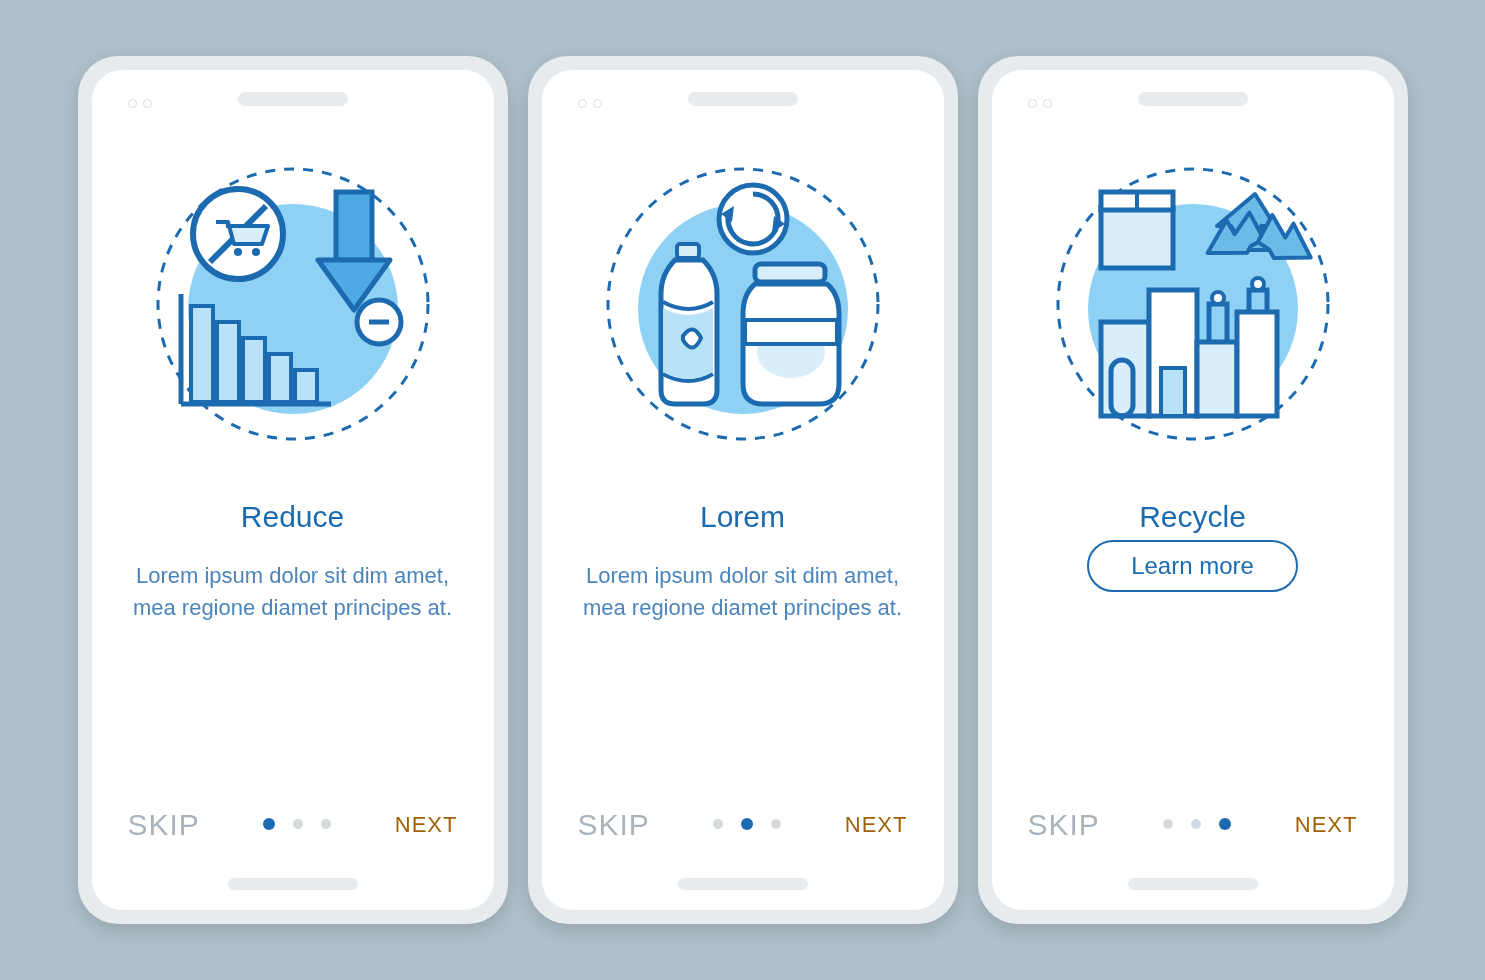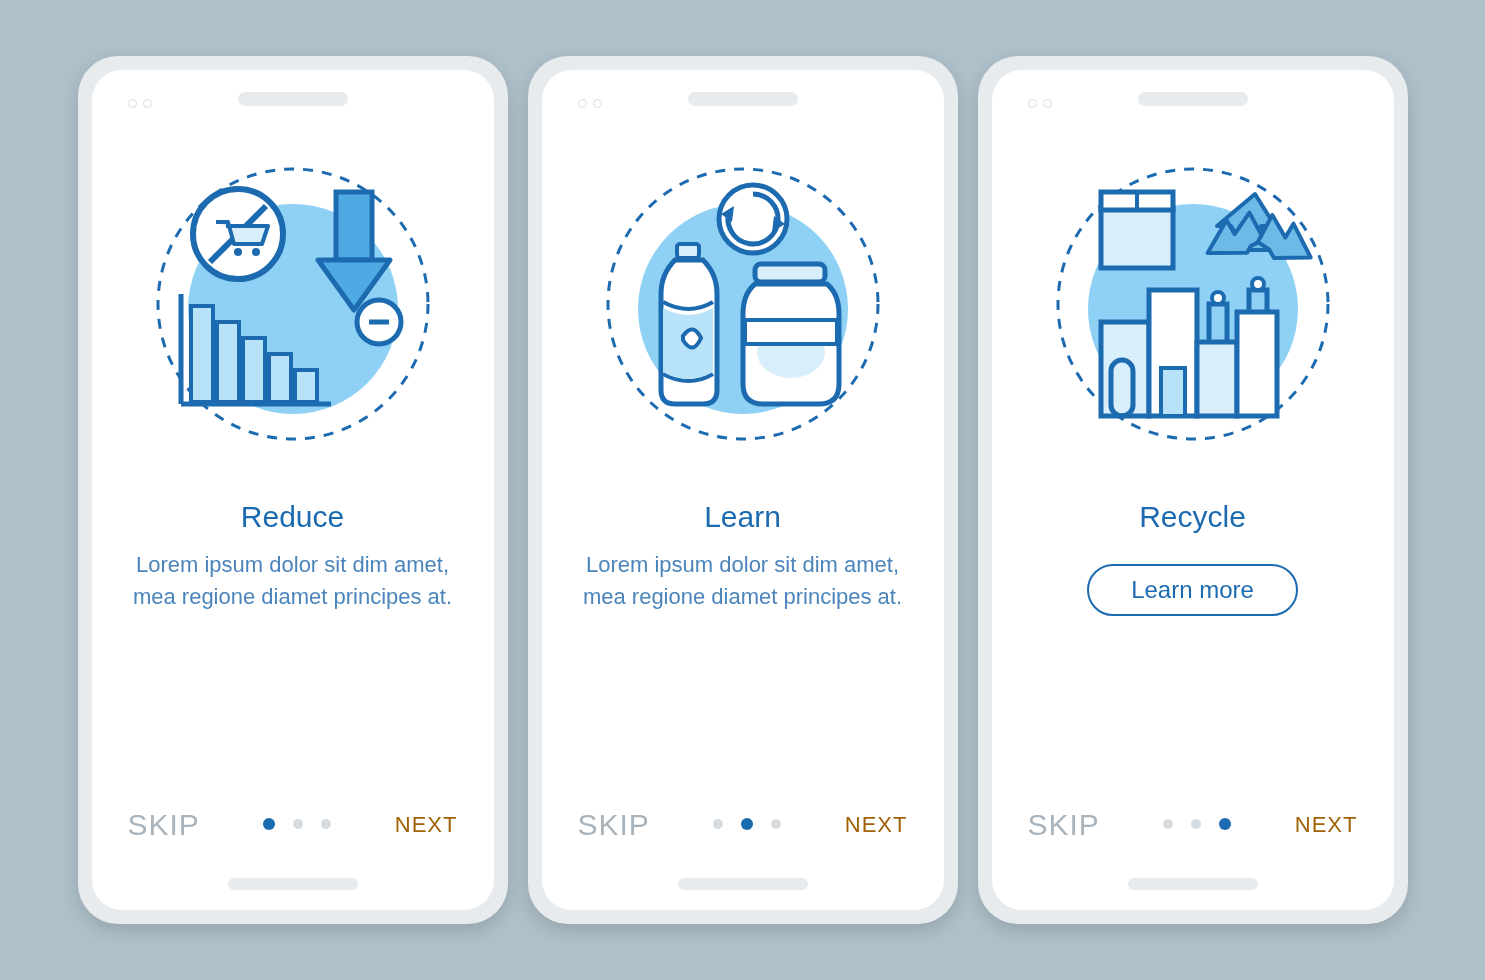--- a/index.html
+++ b/index.html
@@ -56,25 +56,25 @@
     color: #1C6AB0;
     font-weight: 400;
     margin-top: 46px;
     text-align:center;
   }
   .desc {
     font-size: 22px;
     color: #4B85BB;
     text-align: center;
     line-height: 1.45;
-    margin-top: 15px;
+    margin-top: 26px;
     max-width: 340px;
   }
   .learn-more {
-    margin-top: 30px;
+    margin-top: 6px;
     border: 2px solid #1C6AB0;
     color: #1C6AB0;
     background: #fff;
     font-size: 24px;
     padding: 10px 42px;
     border-radius: 30px;
     cursor: pointer;
   }
   .footer {
     position: absolute;
@@ -191,21 +191,21 @@
         </g>
 
         <g transform="translate(150,110)">
           <rect x="12" y="0" width="70" height="18" rx="6" fill="#D8EFFB" stroke="#1C6AB0" stroke-width="5"></rect>
           <path d="M12 20 q-12 10 -12 30 v70 q0 20 20 20 h56 q20 0 20 -20 v-70 q0 -20 -12 -30 z" fill="#fff" stroke="#1C6AB0" stroke-width="5"></path>
           <ellipse cx="48" cy="88" rx="34" ry="26" fill="#D8EFFB"></ellipse>
           <rect x="2" y="56" width="92" height="24" fill="#fff" stroke="#1C6AB0" stroke-width="4"></rect>
         </g>
       </svg>
     </div>
-    <h2 class="title">Learn</h2>
+    <h2 class="title">Lorem</h2>
     <p class="desc">Lorem ipsum dolor sit dim amet, mea regione diamet principes at.</p>
     <div class="footer">
       <span class="skip">SKIP</span>
       <div class="pager">
         <span></span>
         <span class="active"></span>
         <span></span>
       </div>
       <span class="next">NEXT</span>
     </div>

